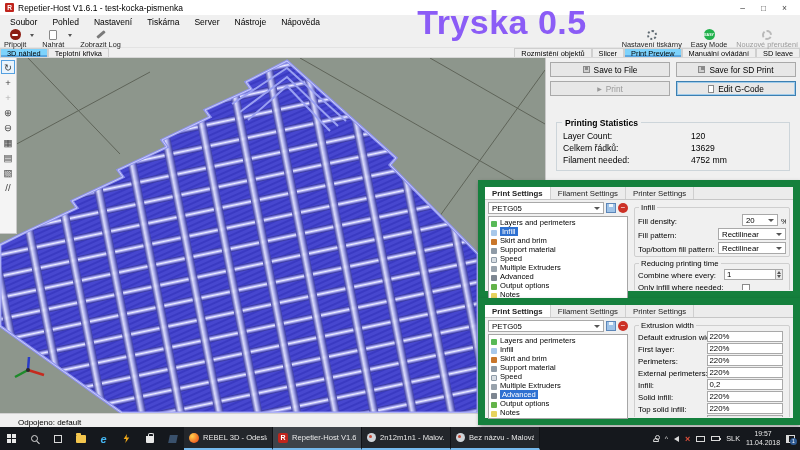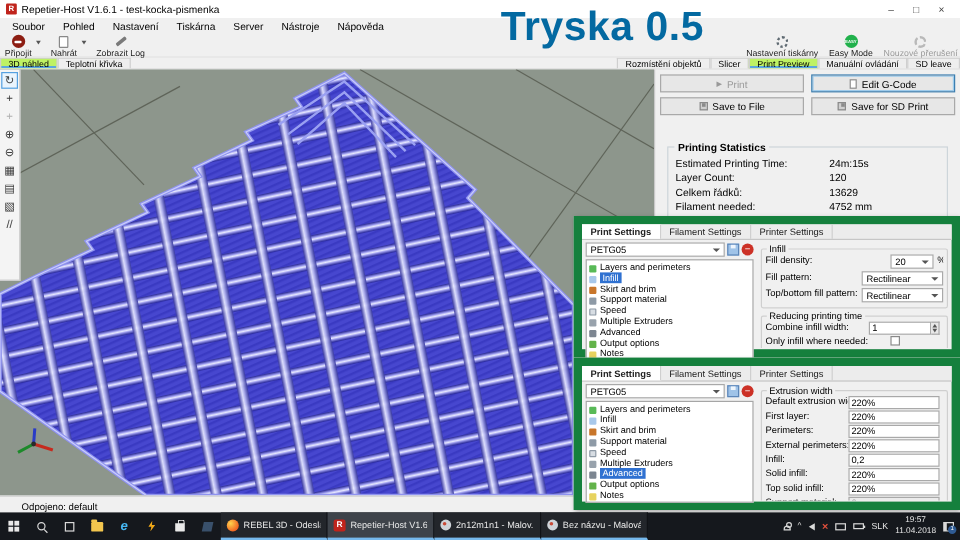--- a/index.html
+++ b/index.html
@@ -29,26 +29,26 @@
   .toolbar-right{position:absolute;right:2px;top:1px;display:flex;gap:9px}
   .toolbar-right .tool{margin-right:0}
   .gear{width:10px;height:10px;border:2px dotted #5f6a72;border-radius:50%}
   .easy-badge{width:11px;height:11px;border-radius:50%;background:#21b14c;color:#fff;font-size:3.6px;font-weight:bold;
               display:flex;align-items:center;justify-content:center}
   .emerg{width:10px;height:10px;border:2px dashed #b9b9b9;border-radius:50%}
   .dim{color:#9a9a9a}
 
   
   .overlay-title{position:absolute;left:402px;top:0;width:200px;text-align:center;font-size:34px;font-weight:800;
-                 letter-spacing:.5px;z-index:12;color:#0369a1;line-height:44px;pointer-events:none}
+                 letter-spacing:.5px;z-index:12;color:#8b5cf6;line-height:44px;pointer-events:none}
 
   
   .tabsrow{height:10px;display:flex;align-items:stretch;background:#f0f0f0;font-size:7.4px;border-bottom:1px solid #d7d7d7}
   .vtab{display:flex;align-items:center;padding:0 6px;border:1px solid #cfcfcf;border-bottom:none;background:#eee;white-space:nowrap}
-  .vtab.active{background:#bef264;box-shadow:inset 0 -2px 0 #5aa7e0}
+  .vtab.active{background:#7dd3fc;box-shadow:inset 0 -2px 0 #5aa7e0}
   .rtabs{margin-left:auto;display:flex}
 
   
   .main{position:absolute;top:58px;left:0;width:800px;height:355px}
   .viewport{position:absolute;inset:0 255px 0 0;background:#8d968c}
   .viewport svg{position:absolute;left:0;top:0}
   .vp-toolbar{position:absolute;left:0;top:0;width:17px;height:176px;background:#f4f4f4;border-right:1px solid #c9c9c9;
               border-bottom:1px solid #c9c9c9;display:flex;flex-direction:column;align-items:center;gap:1px;padding-top:2px;z-index:3}
   .vp-btn{width:14px;height:14px;display:flex;align-items:center;justify-content:center;font-size:9.5px;color:#3d3d3d}
   .vp-btn.active{border:1px solid #55a0e0;background:#eaf4fd}
@@ -95,21 +95,21 @@
   .cat:nth-child(4) .cat-ico{background:#8e9aa6}
   .cat:nth-child(5) .cat-ico{background:#d7dde3;border:1px solid #8e9aa6}
   .cat:nth-child(6) .cat-ico{background:#98a2ac}
   .cat:nth-child(7) .cat-ico{background:#7d8691}
   .cat:nth-child(8) .cat-ico{background:#63b34a}
   .cat:nth-child(9) .cat-ico{background:#e7d35f}
   .cat.sel .cat-label{background:#2f71d1;color:#fff;padding:0 2px}
   .sl-content{position:absolute;left:148px;top:1px;right:2px;bottom:1px;font-size:7.8px;overflow:hidden}
   .group{border:1px solid #cfcfcf;border-radius:2px;position:relative;margin:6px 1px 0;padding:4px 3px 2px}
   .group-title{position:absolute;top:-5px;left:4px;background:#f0f0f0;padding:0 2px;white-space:nowrap}
-  .frow{display:flex;align-items:flex-start;height:14px}
+  .frow{display:flex;align-items:flex-end;height:14px}
   .frow2{height:12px}
   .flabel{width:104px;white-space:nowrap;overflow:hidden}
   .flabel2{width:70px;white-space:nowrap;overflow:hidden}
   .input{background:#fff;border:1px solid #a9a9a9;height:11px;display:flex;align-items:center;padding:0 2px}
   .input.disabled{background:#ebebeb;color:#8a8a8a}
   .suffix{margin-left:3px;white-space:nowrap;overflow:hidden;flex:1}
   .chk{width:8px;height:8px;border:1px solid #8a8a8a;background:#fff}
   .spin{width:8px;height:11px;border:1px solid #a9a9a9;border-left:none;background:#e8e8e8;display:flex;flex-direction:column;
         align-items:center;justify-content:space-evenly}
   .spin i{display:block;width:0;height:0;border-left:2.5px solid transparent;border-right:2.5px solid transparent}
@@ -316,46 +316,42 @@
         <span class="vp-btn">⊖</span>
         <span class="vp-btn">▦</span>
         <span class="vp-btn">▤</span>
         <span class="vp-btn">▧</span>
         <span class="vp-btn">//</span>
       </div>
     </div>
 
     <div class="right-panel">
       <div class="btn-row">
+        <span class="btn">
+          <span class="bicon-floppy"></span>
+          <span>Save to File</span>
+        </span>
+        <span class="btn">
+          <span class="bicon-floppy"></span>
+          <span>Save for SD Print</span>
+        </span>
+      </div>
+      <div class="btn-row">
         <span class="btn disabled">
           <span class="bicon-play">▶</span>
           <span>Print</span>
         </span>
         <span class="btn focus">
           <span class="bicon-page"></span>
           <span>Edit G-Code</span>
         </span>
       </div>
-      <div class="btn-row">
-        <span class="btn">
-          <span class="bicon-floppy"></span>
-          <span>Save to File</span>
-        </span>
-        <span class="btn">
-          <span class="bicon-floppy"></span>
-          <span>Save for SD Print</span>
-        </span>
-      </div>
 
       <div class="stats">
         <span class="stats-title">Printing Statistics</span>
-        <div class="stat-row">
-          <span class="stat-label">Estimated Printing Time:</span>
-          <span>24m:15s</span>
-        </div>
         <div class="stat-row">
           <span class="stat-label">Layer Count:</span>
           <span>120</span>
         </div>
         <div class="stat-row">
           <span class="stat-label">Celkem řádků:</span>
           <span>13629</span>
         </div>
         <div class="stat-row">
           <span class="stat-label">Filament needed:</span>
@@ -442,21 +438,21 @@
             <span class="flabel">Top/bottom fill pattern:</span>
             <span class="combo" style="width:86px">
               <span>Rectilinear</span>
                 <span class="tri"></span>
             </span>
           </div>
         </div>
         <div class="group">
           <span class="group-title">Reducing printing time</span>
           <div class="frow frow2">
-            <span class="flabel">Combine infill width:</span>
+            <span class="flabel">Combine where every:</span>
             <span class="input" style="width:62px">
                 <span>1</span>
               </span>
             <span class="spin">
                 <i class="up"></i>
                 <i class="dn"></i>
               </span>
             <span class="suffix">layers</span>
           </div>
           <div class="frow frow2">

